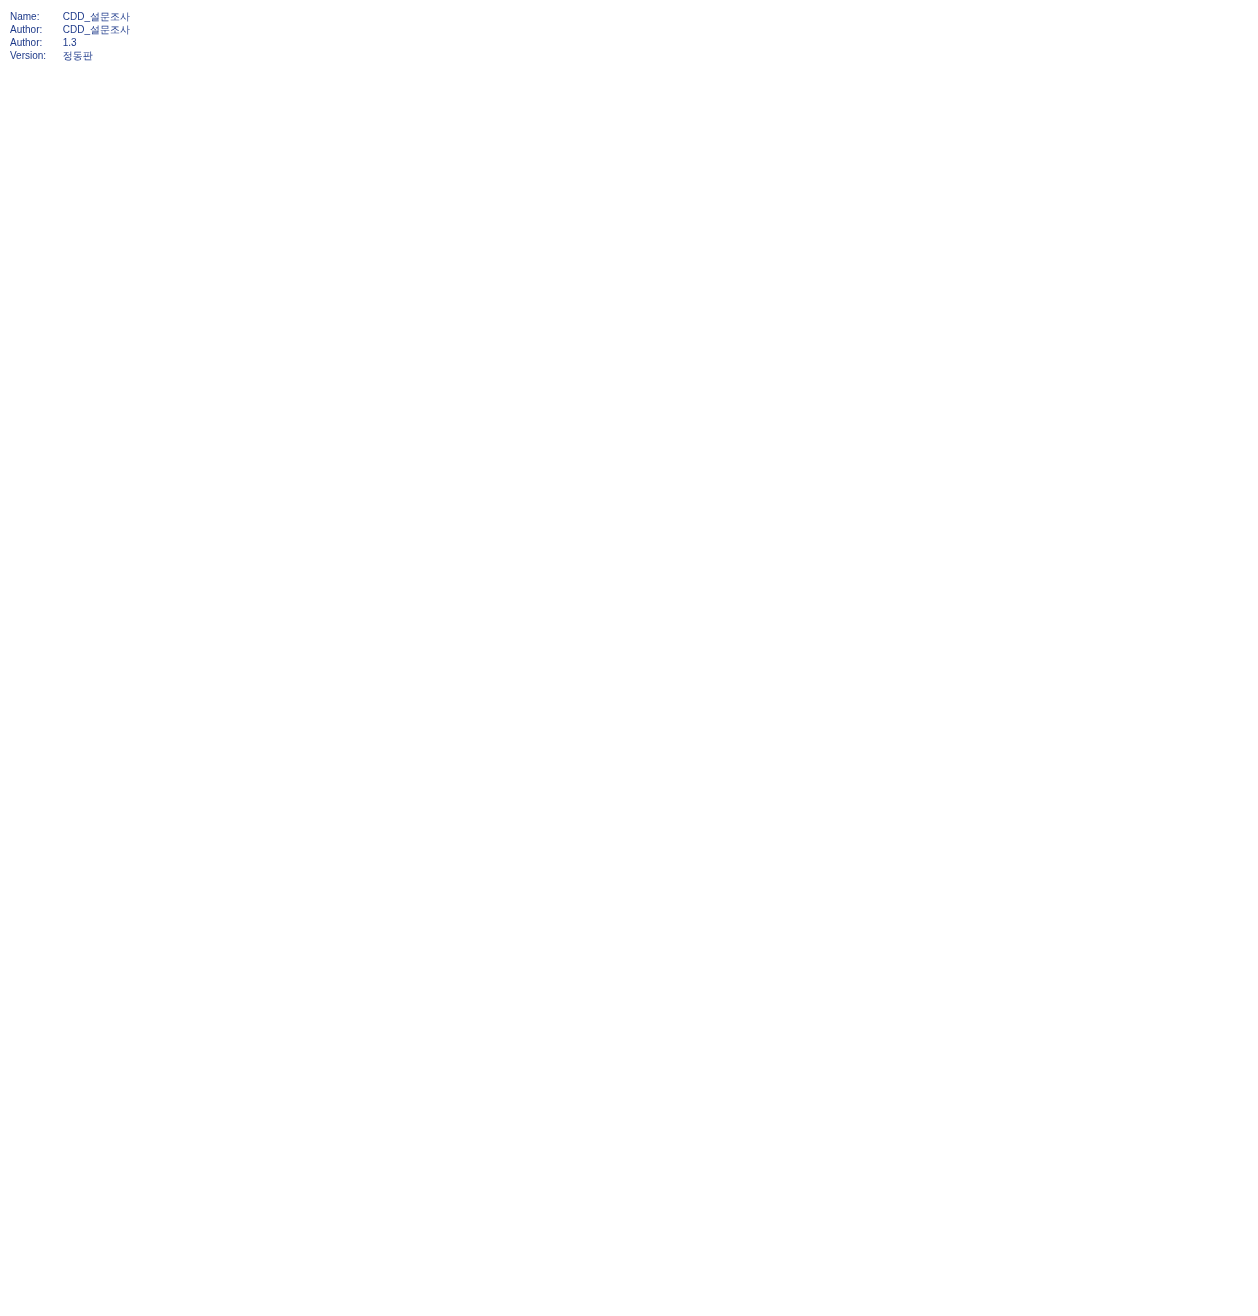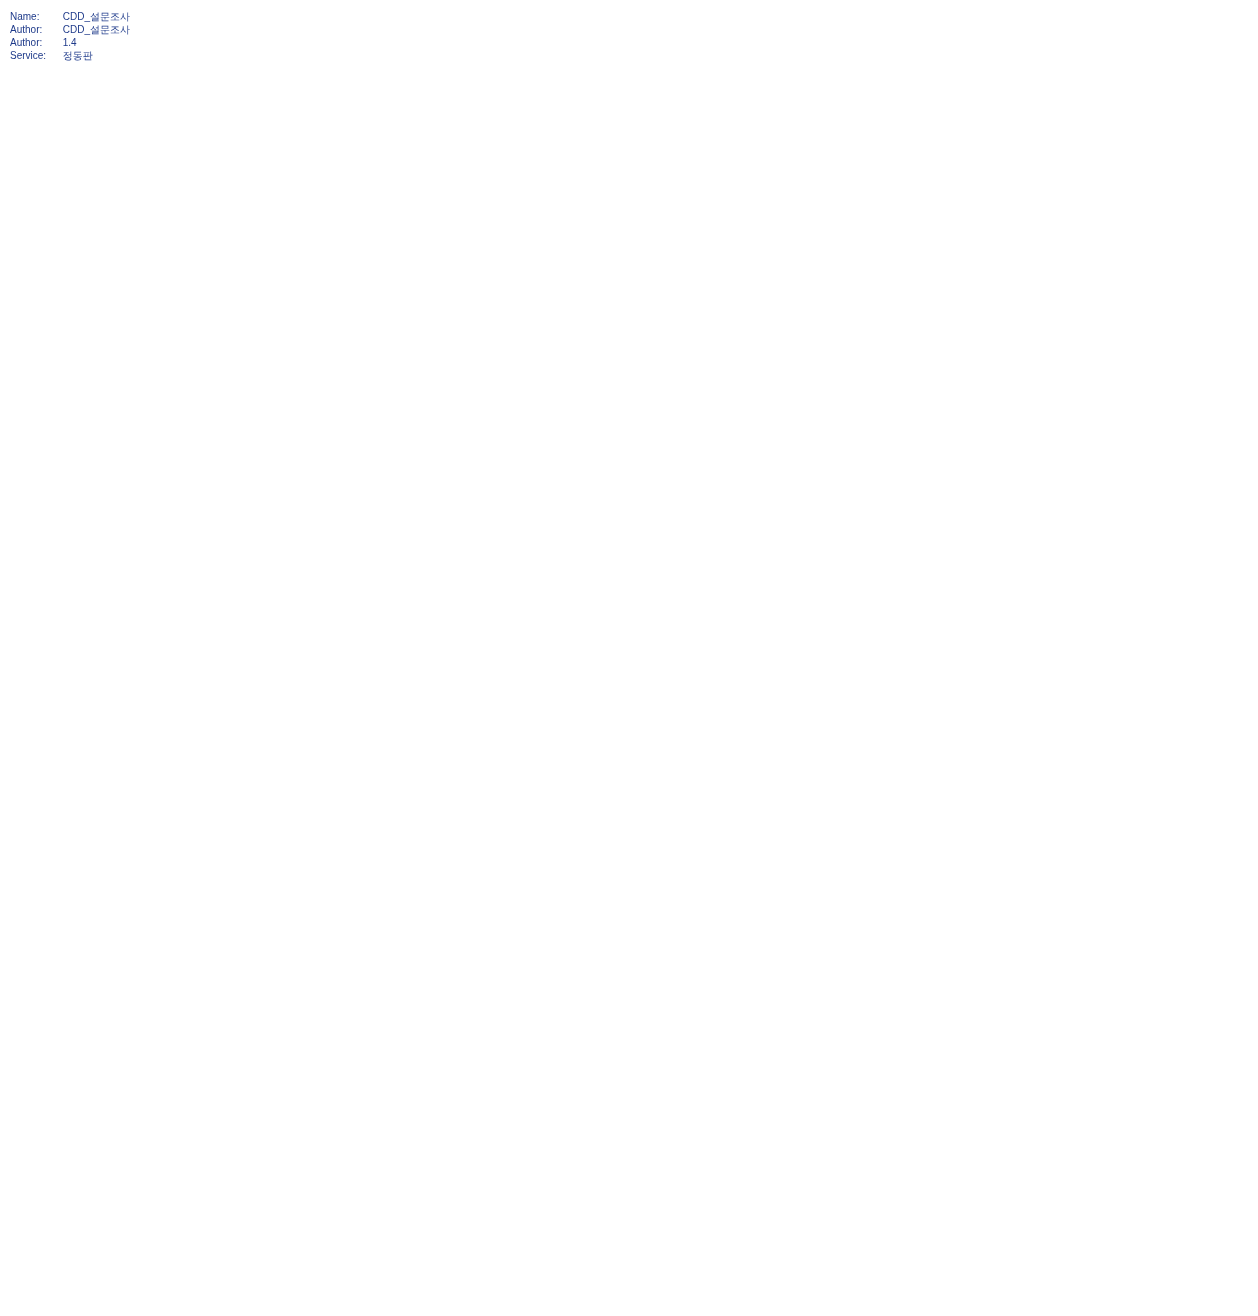--- a/index.html
+++ b/index.html
@@ -66,22 +66,22 @@
     left: 0;
     pointer-events: none;
   }
 </style>
 </head>
 <body>
 
 <div class="meta">
   <div><span class="label">Name:</span> <span>CDD_설문조사</span></div>
   <div><span class="label">Author:</span> <span>CDD_설문조사</span></div>
-  <div><span class="label">Author:</span> <span>1.4</span></div>
-  <div><span class="label">Service:</span> <span>정동판</span></div>
+  <div><span class="label">Author:</span> <span>1.3</span></div>
+  <div><span class="label">Version:</span> <span>정동판</span></div>
 </div>
 
 <div class="uml-class" id="box-controller" style="left:15px; top:100px; width:1055px;">
   <div class="title">EgovQustnrRespondInfoController</div>
   <div class="section">
       <div class="row attr">-   beanValidator:  DefaultBeanValidator</div>
       <div class="row attr">~   egovMessageSource:  EgovMessageSource</div>
       <div class="row attr">-   egovQustnrRespondInfoService:  EgovQustnrRespondInfoService</div>
       <div class="row attr">-   egovQustnrRespondManageService:  EgovQustnrRespondManageService</div>
       <div class="row attr">#   log:  Log = LogFactory.getL...</div>

